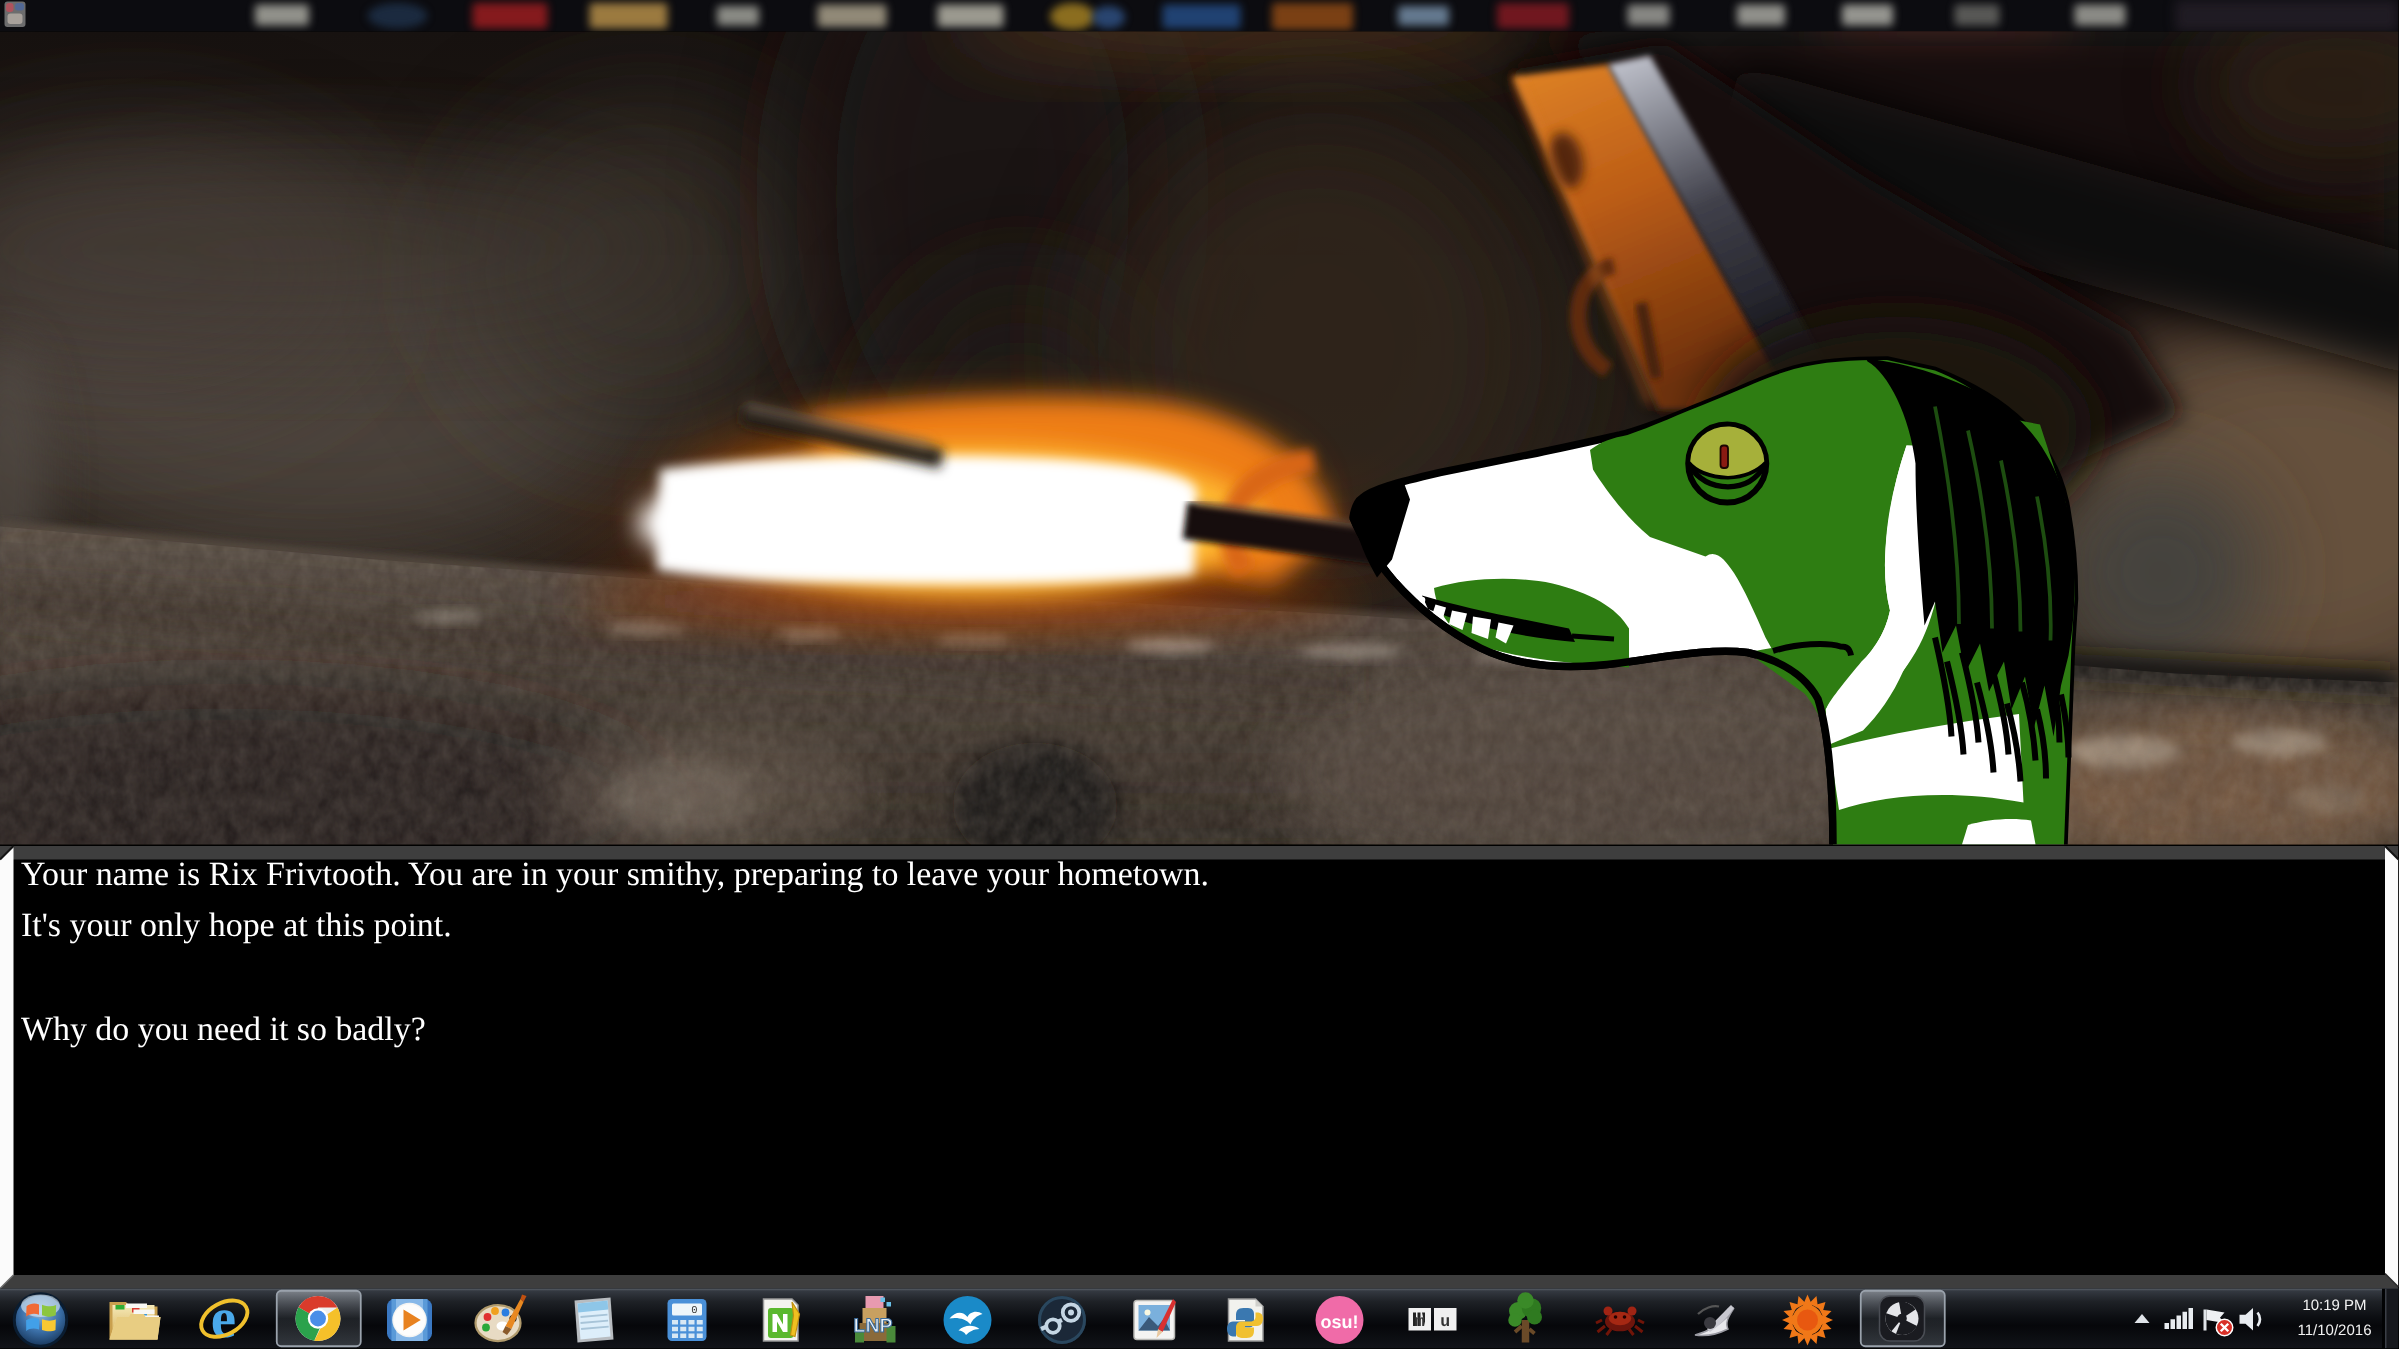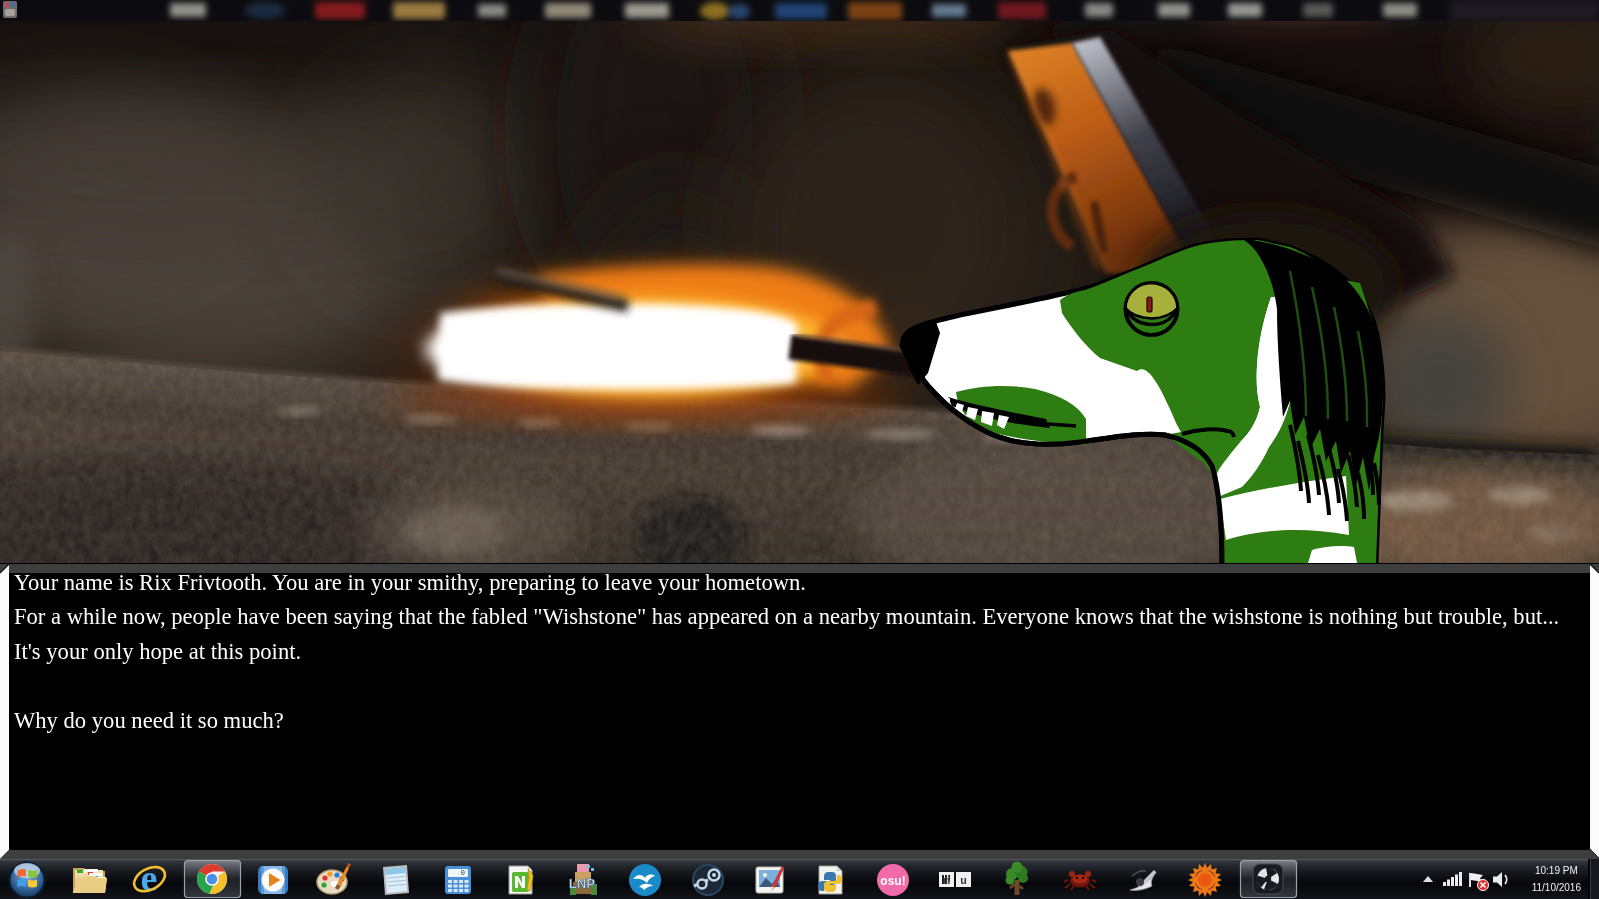--- a/index.html
+++ b/index.html
@@ -230,24 +230,23 @@
 <rect x="0" y="287" width="1599" height="9" fill="#3e3e3e"></rect>
 <polygon points="0,10 9,1 9,287 0,296" fill="#fbfbfb"></polygon>
 <polygon points="1590,1 1599,10 1599,295 1590,286" fill="#fbfbfb"></polygon>
 <line x1="0" y1="10" x2="9" y2="1" stroke="#141414" stroke-width="1.4"></line>
 <line x1="1590" y1="1" x2="1599" y2="10" stroke="#141414" stroke-width="1.4"></line>
 <line x1="0" y1="296" x2="9" y2="287" stroke="#6a6a6a" stroke-width="1"></line>
 <line x1="1590" y1="286" x2="1599" y2="295" stroke="#2a2a2a" stroke-width="1"></line>
 </svg>
 <div id="tbtext">
 <div>Your name is Rix Frivtooth. You are in your smithy, preparing to leave your hometown.</div>
-<div>For a while now, people have been saying that the fabled "Wishstone" has appeared on a nearby mountain. Everyone knows that the wishstone is nothing but trouble, but...</div>
 <div>It's your only hope at this point.</div>
 <div>&nbsp;</div>
-<div>Why do you need it so much?</div>
+<div>Why do you need it so badly?</div>
 </div>
 </div>
 
 <div id="taskbar">
 <svg width="1599" height="40" viewBox="0 0 1599 40" style="position:absolute;left:0;top:0;">
 <defs>
 <radialGradient id="orbG" cx="0.5" cy="0.35" r="0.75">
  <stop offset="0" stop-color="#8fb8dd"></stop>
             <stop offset="0.5" stop-color="#3a6ea6"></stop>
             <stop offset="0.85" stop-color="#1a3a60"></stop>

